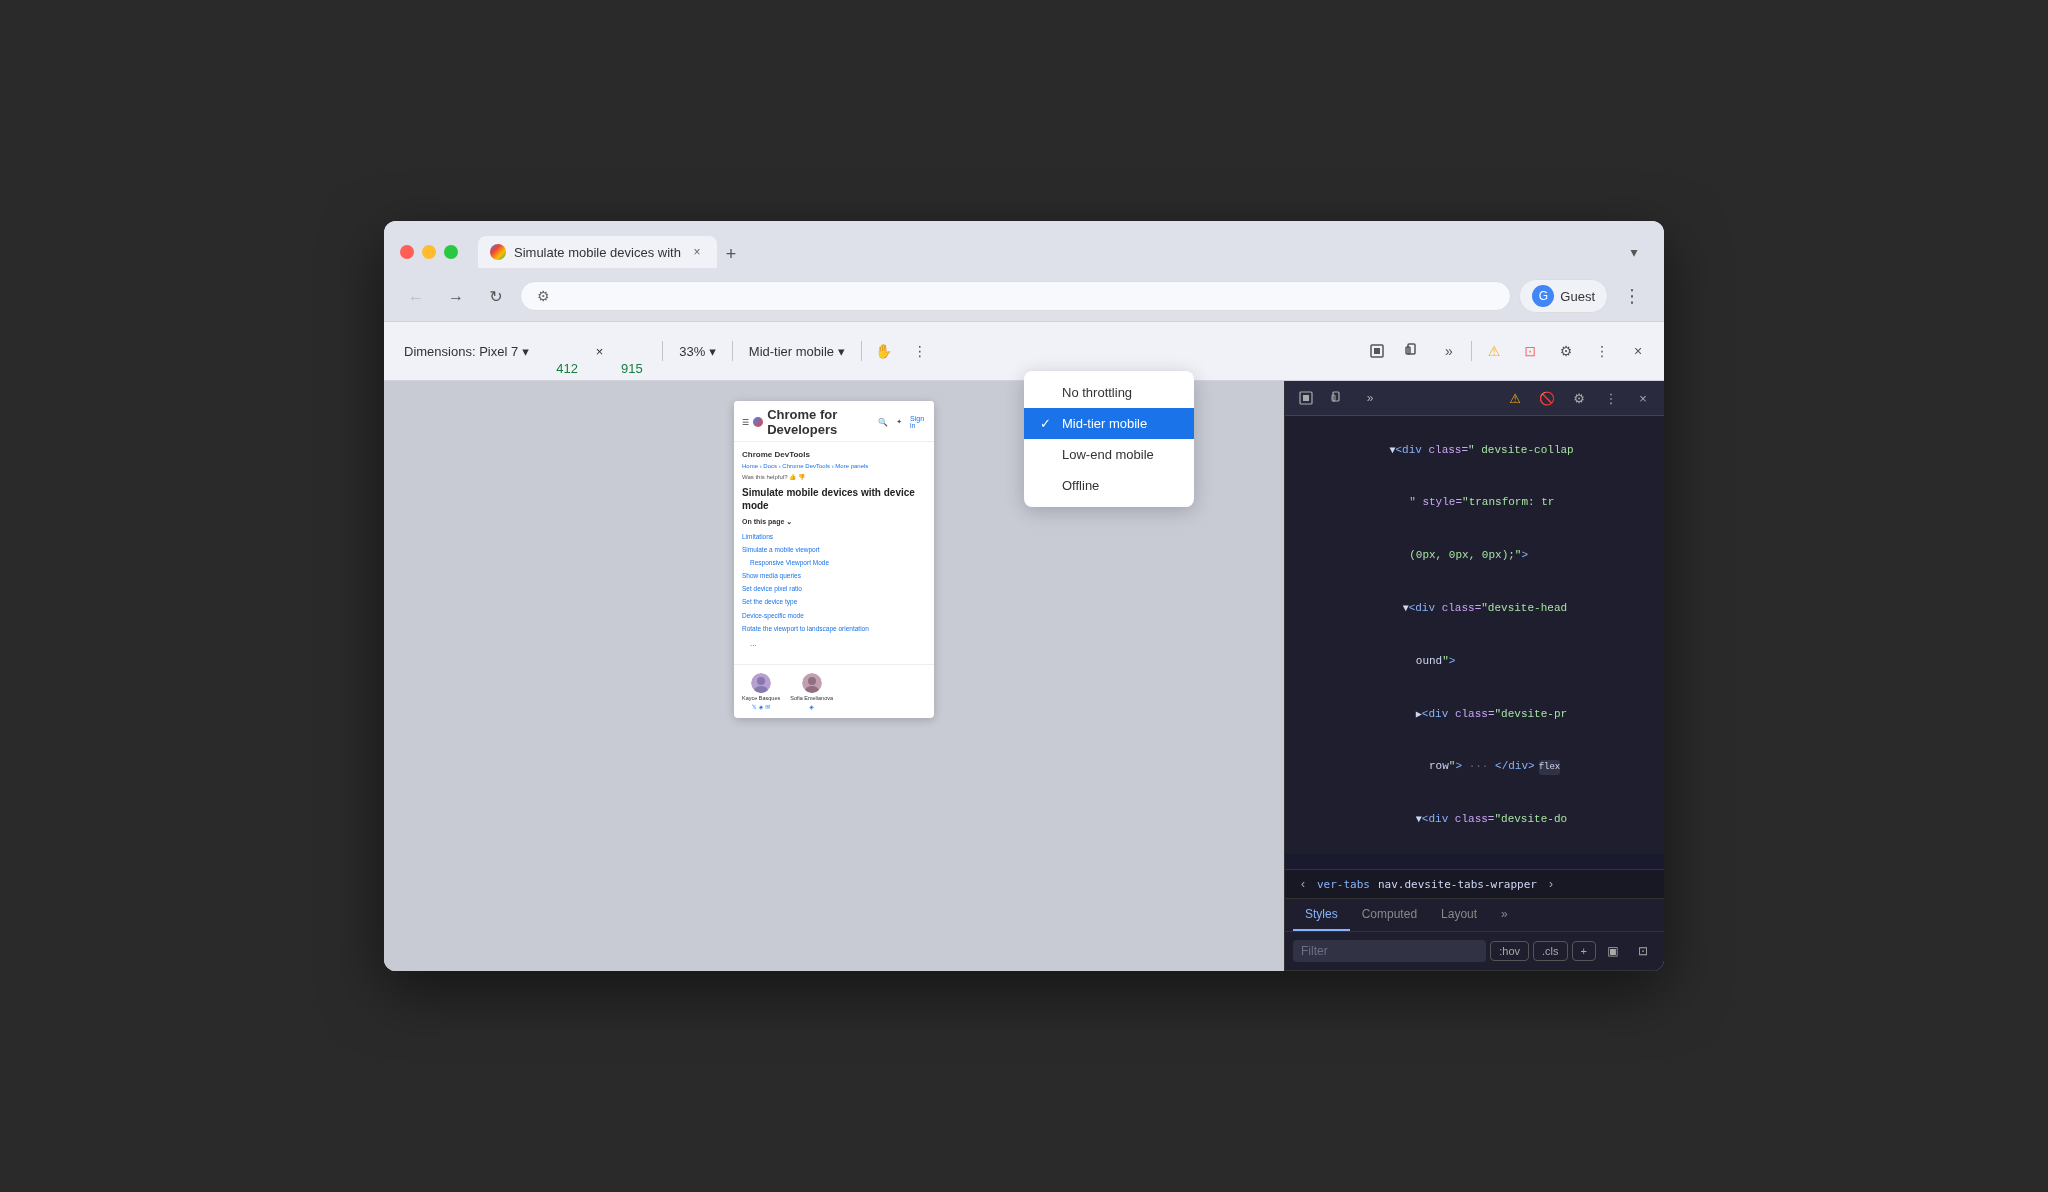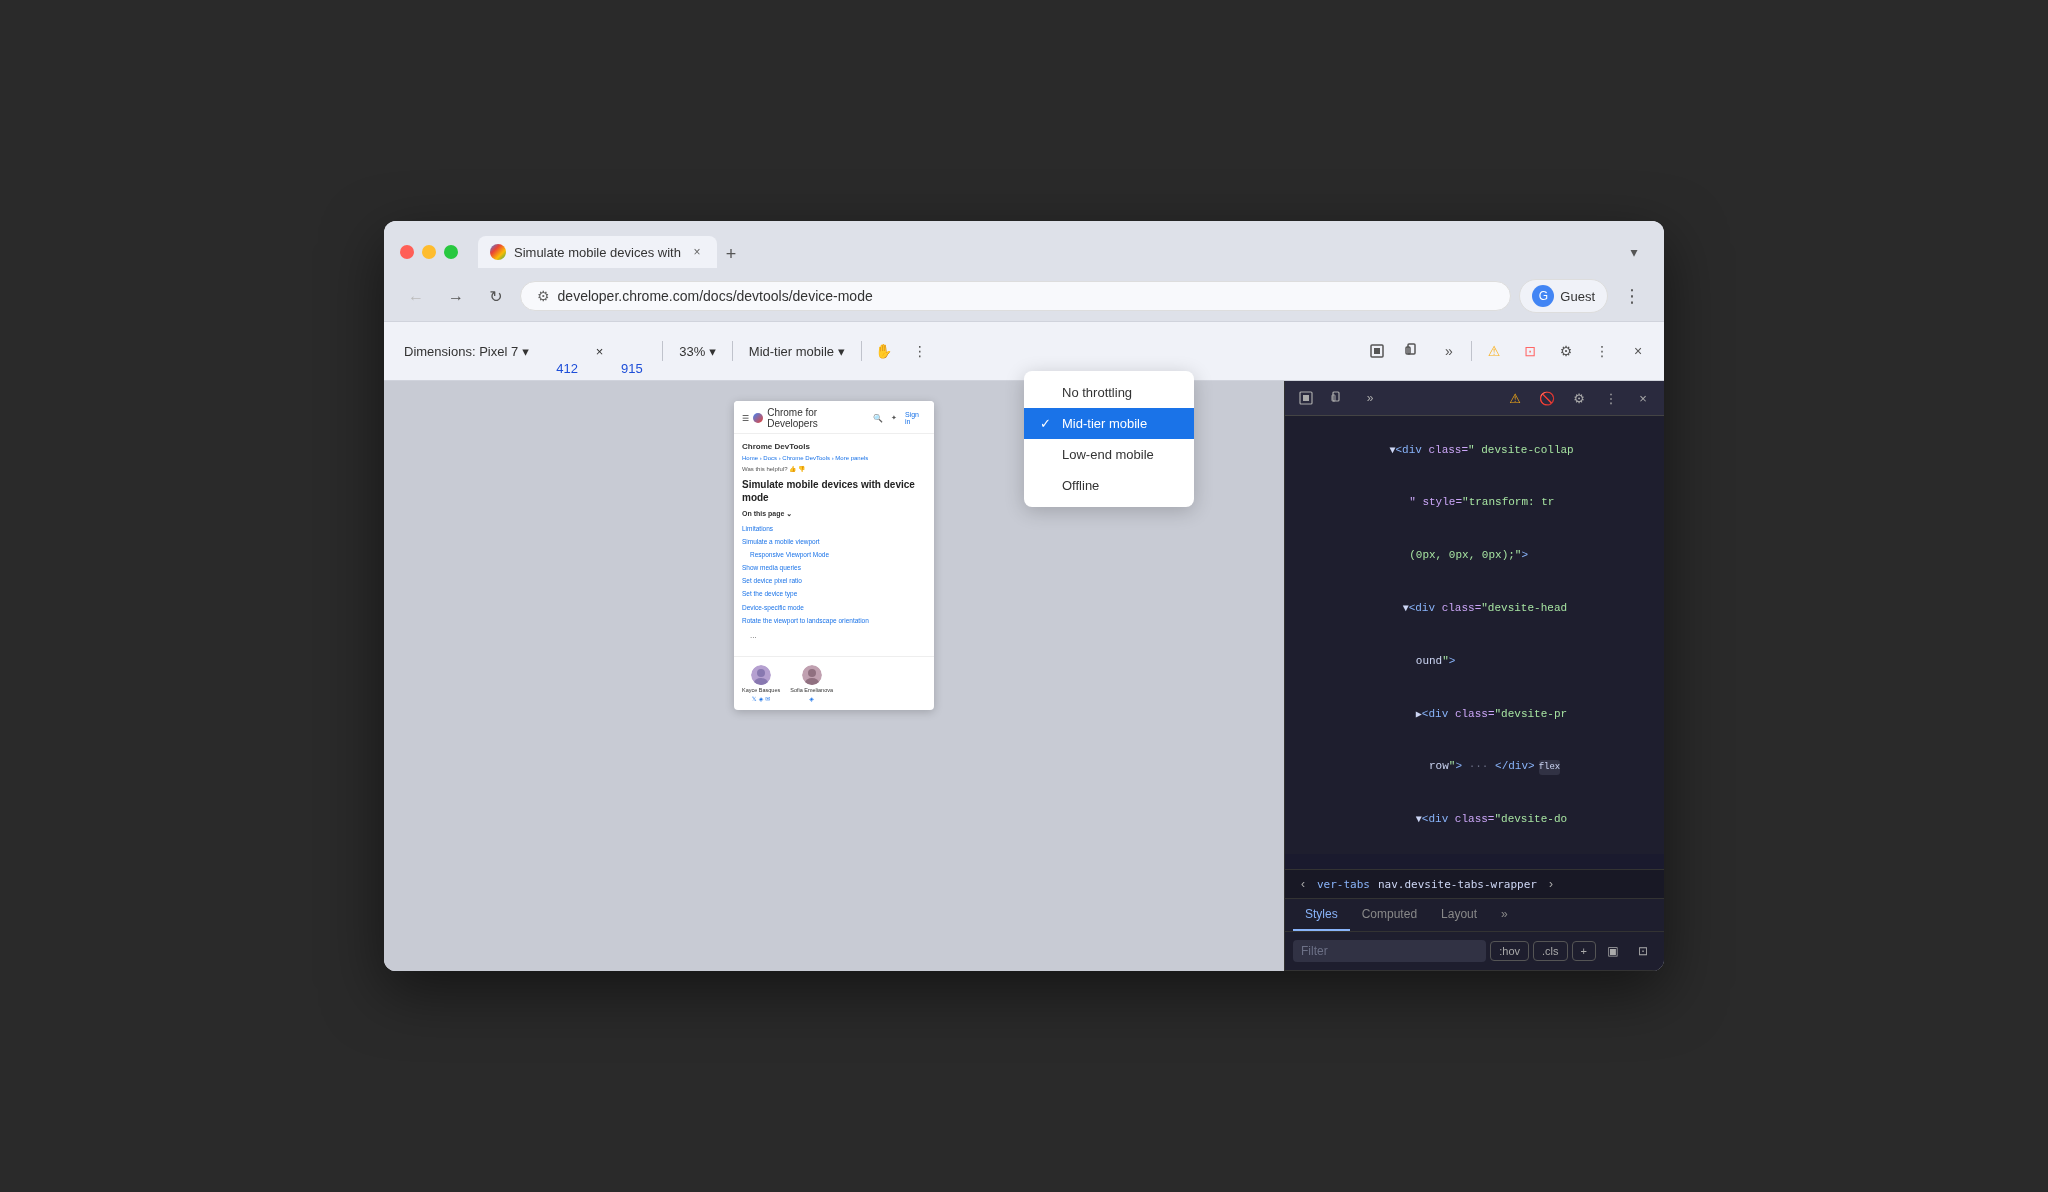--- a/index.html
+++ b/index.html
@@ -229,21 +229,21 @@
       align-items: center;
       gap: 6px;
       font-size: 13px;
       color: #333;
     }
     .size-input {
       width: 45px;
       border: none;
       background: transparent;
       font-size: 13px;
-      color: #1d4ed8;
+      color: #15803d;
       text-align: center;
       outline: none;
       margin-top: 35px;
     }
     .zoom-btn {
       display: flex;
       gap: 4px;
       padding: 4px 8px;
       border: none;
       background: transparent;
@@ -349,23 +349,23 @@
       color: #333;
     }
     .mobile-favicon {
       width: 10px;
       height: 10px;
       border-radius: 50%;
       background: linear-gradient(135deg, #4285f4, #ea4335);
       flex-shrink: 0;
     }
     .mobile-site-name {
-      font-size: 10px;
-      color: #333;
-      font-weight: 400;
+      font-size: 13px;
+      color: #333;
+      font-weight: 700;
     }
     .mobile-search-icon {
       margin-left: auto;
       font-size: 8px;
       color: #555;
     }
     .mobile-content {
       padding: 8px;
     }
     .mobile-breadcrumb {
@@ -620,21 +620,20 @@
       <button class="dropdown-arrow-btn">▾</button>
     </div>
   </div>
 
   <div class="nav-bar">
     <button class="nav-btn disabled">←</button>
     <button class="nav-btn">→</button>
     <button class="nav-btn">↻</button>
     <div class="address-bar">
       <span class="address-icon">⚙</span>
-      <span class="address-text">developer.chrome.com/docs/devtools/device-mode</span>
     </div>
     <button class="profile-btn">
       <div class="profile-icon">G</div>
       <span>Guest</span>
     </button>
     <button class="menu-btn">⋮</button>
   </div>
 
   <div class="devtools-toolbar">
     <button class="dimensions-btn">

